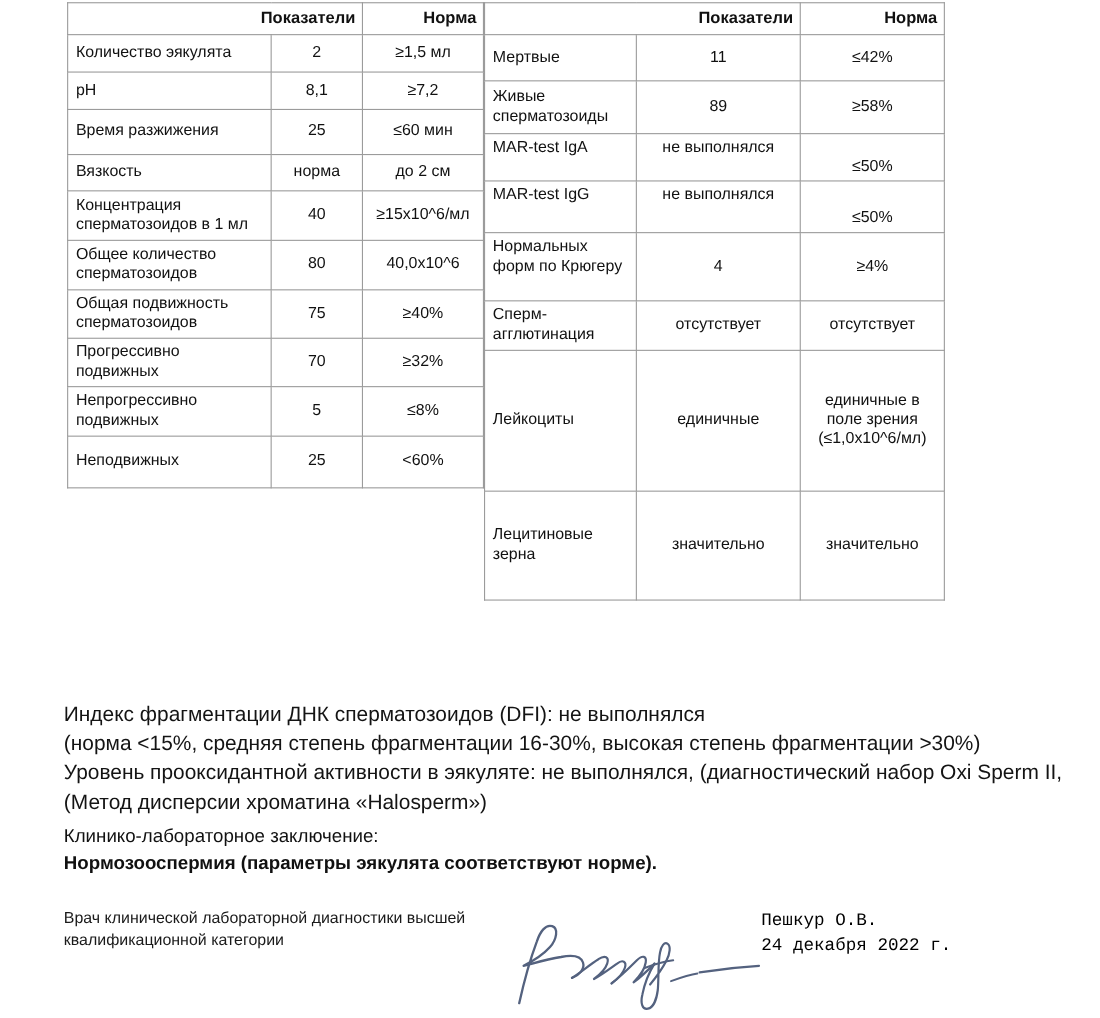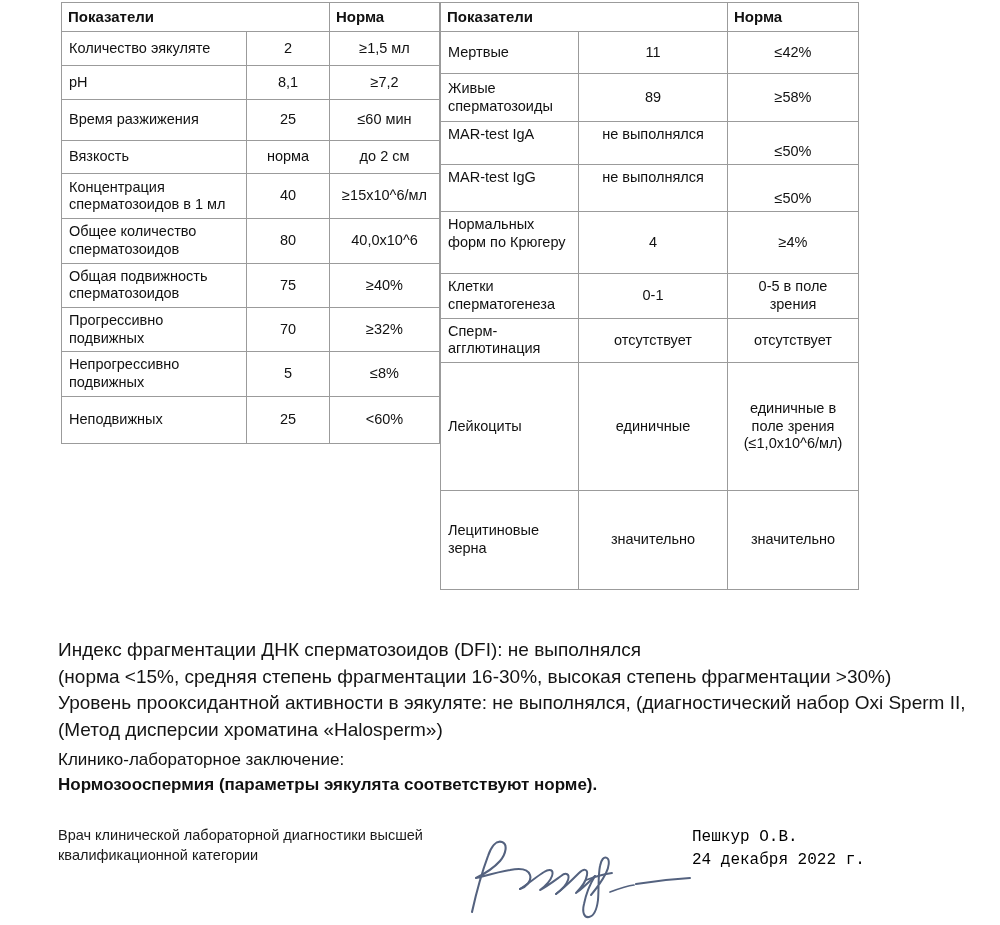--- a/index.html
+++ b/index.html
@@ -26,21 +26,21 @@
   .tbl td, .tbl th {
     border: 1px solid #9b9b9b;
     padding: 4px 7px;
     font-size: 14.5px;
     line-height: 1.22;
     vertical-align: middle;
     color: #111111;
     font-weight: normal;
   }
   .tbl th {
-    text-align: left;
+    text-align: right;
     font-weight: bold;
     font-size: 15px;
     padding: 5px 6px;
     margin-top: 12px;
   }
   .c-name { text-align: left; }
   .c-val  { text-align: center; }
   .c-norm { text-align: center; }
 
   #table-left  { left: 61px;  top: 2px; width: 378px; }
@@ -126,21 +126,21 @@
       <col class="w3">
     </colgroup>
   <thead>
     <tr>
       <th colspan="2" class="c-name">Показатели</th>
       <th class="c-norm">Норма</th>
     </tr>
   </thead>
   <tbody>
     <tr style="height:34px">
-      <td class="c-name">Количество эякуляте</td>
+      <td class="c-name">Количество эякулята</td>
       <td class="c-val">2</td>
       <td class="c-norm">≥1,5 мл</td>
     </tr>
     <tr style="height:34px">
       <td class="c-name">pH</td>
       <td class="c-val">8,1</td>
       <td class="c-norm">≥7,2</td>
     </tr>
     <tr style="height:41px">
       <td class="c-name">Время разжижения</td>
@@ -215,25 +215,20 @@
     </tr>
     <tr style="height:47px">
       <td class="c-name" style="vertical-align:top">MAR-test IgG</td>
       <td class="c-val" style="vertical-align:top">не выполнялся</td>
       <td class="c-norm" style="vertical-align:bottom">≤50%</td>
     </tr>
     <tr style="height:62px">
       <td class="c-name" style="vertical-align:top">Нормальных форм по Крюгеру</td>
       <td class="c-val">4</td>
       <td class="c-norm">≥4%</td>
-    </tr>
-    <tr style="height:42px">
-      <td class="c-name">Клетки сперматогенеза</td>
-      <td class="c-val">0-1</td>
-      <td class="c-norm">0-5 в поле зрения</td>
     </tr>
     <tr style="height:42px">
       <td class="c-name">Сперм-агглютинация</td>
       <td class="c-val">отсутствует</td>
       <td class="c-norm">отсутствует</td>
     </tr>
     <tr style="height:128px">
       <td class="c-name">Лейкоциты</td>
       <td class="c-val">единичные</td>
       <td class="c-norm">единичные в поле зрения (≤1,0x10^6/мл)</td>

